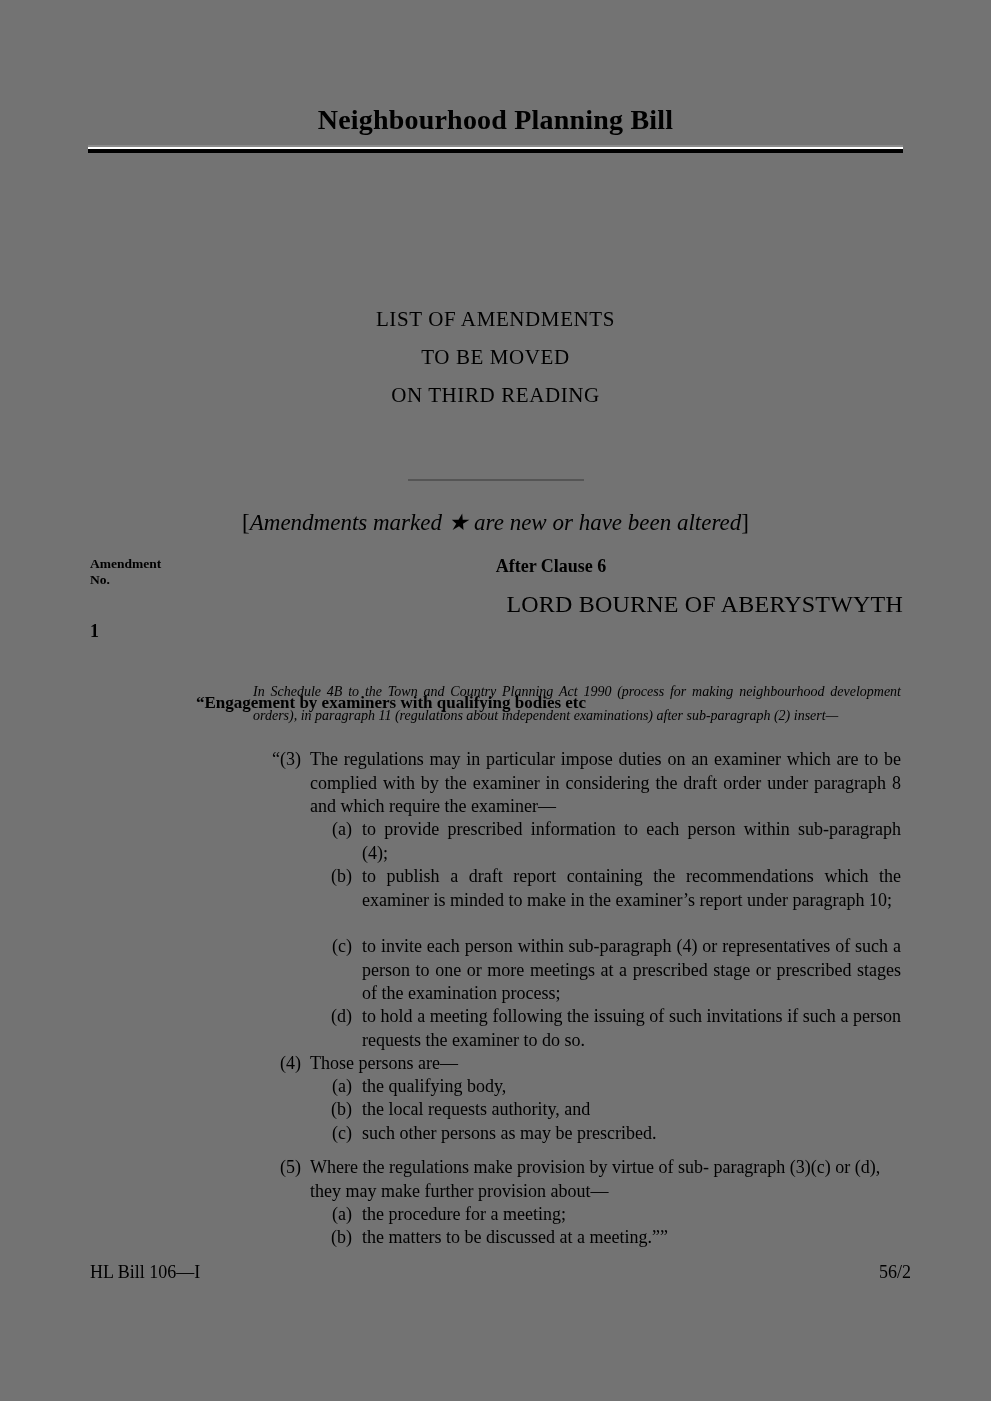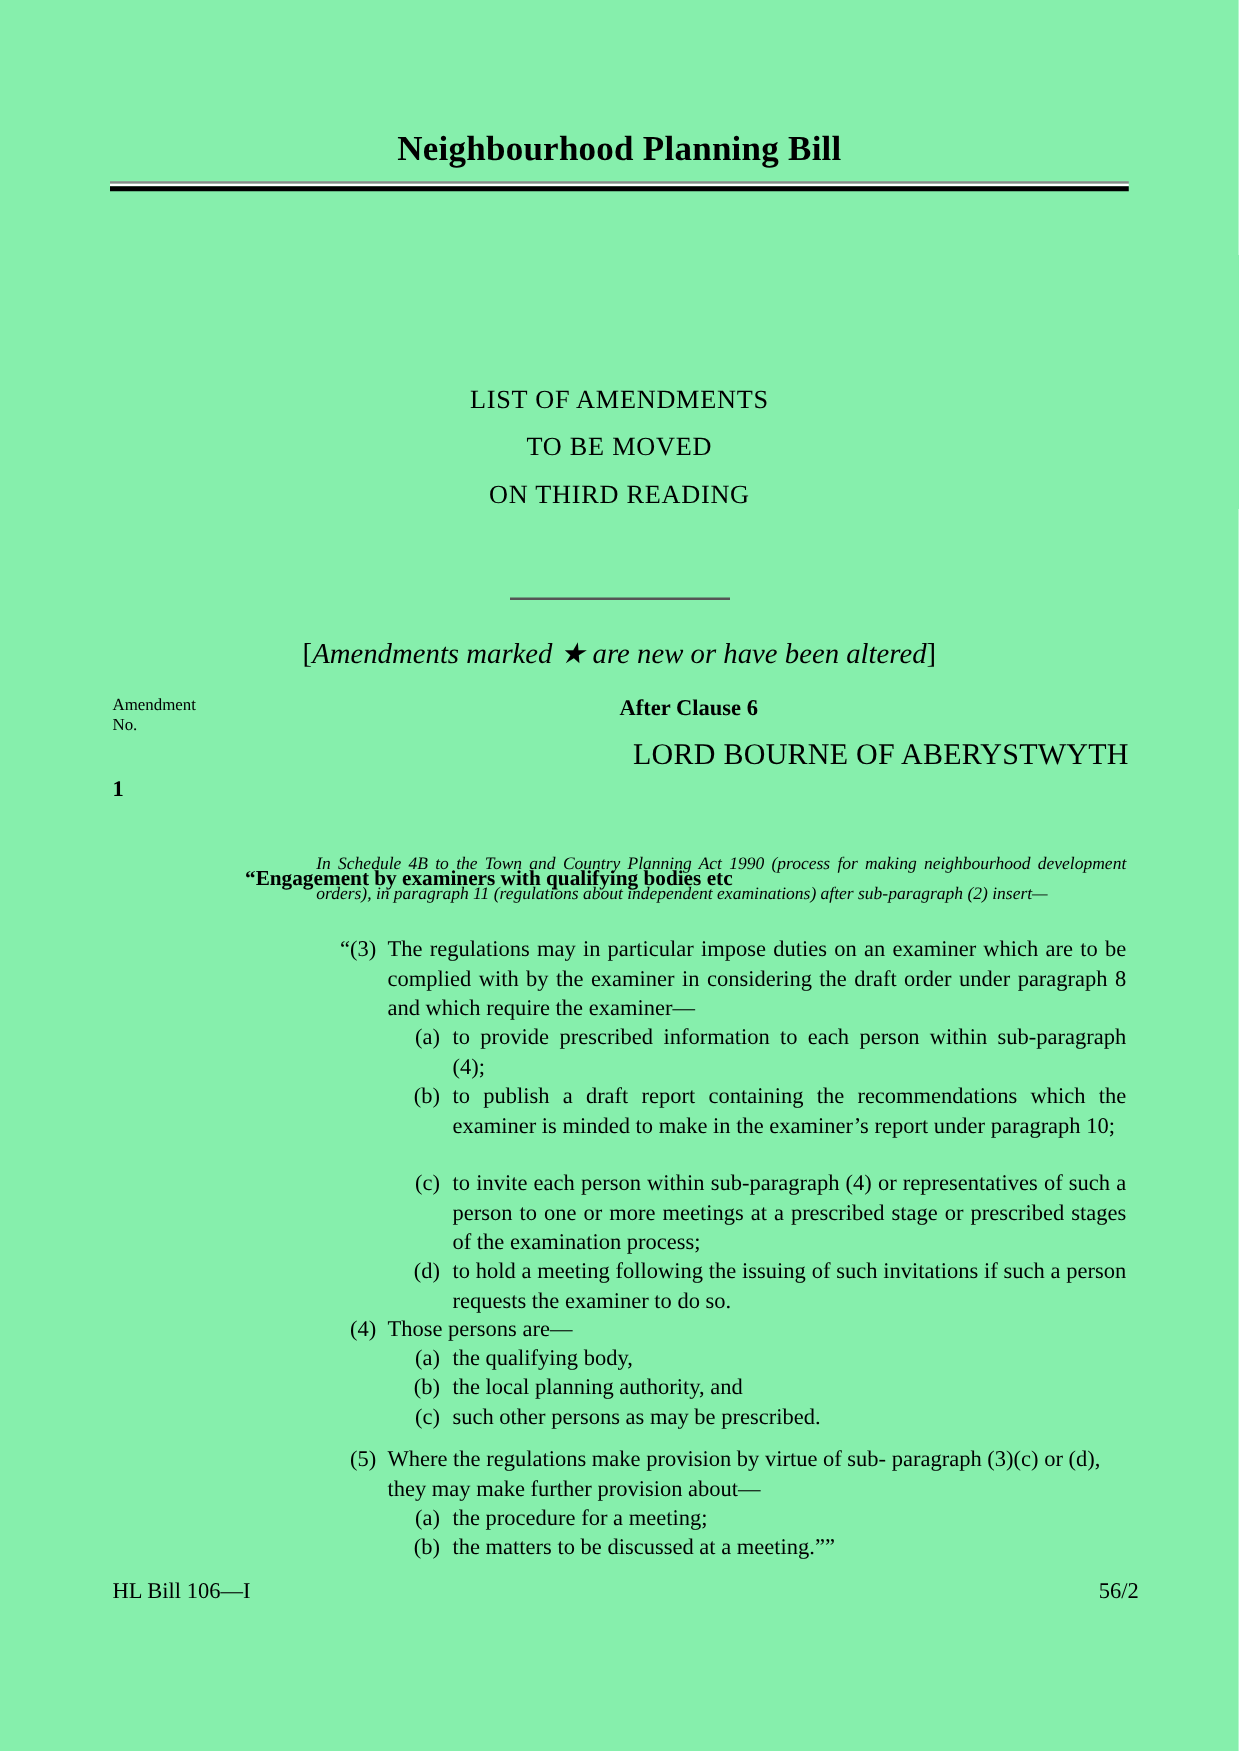--- a/index.html
+++ b/index.html
@@ -4,21 +4,21 @@
 <style>
   html, body {
     margin: 0;
     padding: 0;
     background: #ffffff;
   }
   .page {
     position: relative;
     width: 991px;
     height: 1401px;
-    background: #86efac;
+    background: #737373;
     font-family: "Liberation Serif", "DejaVu Serif", serif;
     color: #000000;
     overflow: hidden;
   }
 
   
   .doc-title {
     position: absolute;
     left: 88px;
     top: 104px;
@@ -87,21 +87,21 @@
     font-style: italic;
   }
 
   
   .amend-label {
     position: absolute;
     left: 90px;
     top: 556px;
     width: 120px;
     font-size: 13.5px;
-    font-weight: normal;
+    font-weight: bold;
     line-height: 16px;
   }
 
   
   .after-clause {
     position: absolute;
     left: 199px;
     top: 556px;
     width: 704px;
     text-align: center;
@@ -270,21 +270,21 @@
   <div class="row lvl1" style="top:1052px;">
     <span class="marker">(4)</span>
     <span class="content">Those persons are—</span>
   </div>
   <div class="row lvl2" style="top:1075px;">
     <span class="marker">(a)</span>
     <span class="content">the qualifying body,</span>
   </div>
   <div class="row lvl2" style="top:1098px;">
     <span class="marker">(b)</span>
-    <span class="content">the local planning authority, and</span>
+    <span class="content">the local requests authority, and</span>
   </div>
   <div class="row lvl2" style="top:1122px;">
     <span class="marker">(c)</span>
     <span class="content">such other persons as may be prescribed.</span>
   </div>
 
   <div class="row lvl1" style="top:1156px;">
     <span class="marker">(5)</span>
     <span class="content">Where the regulations make provision by virtue of sub- paragraph (3)(c) or (d), they may make further provision about—</span>
   </div>

